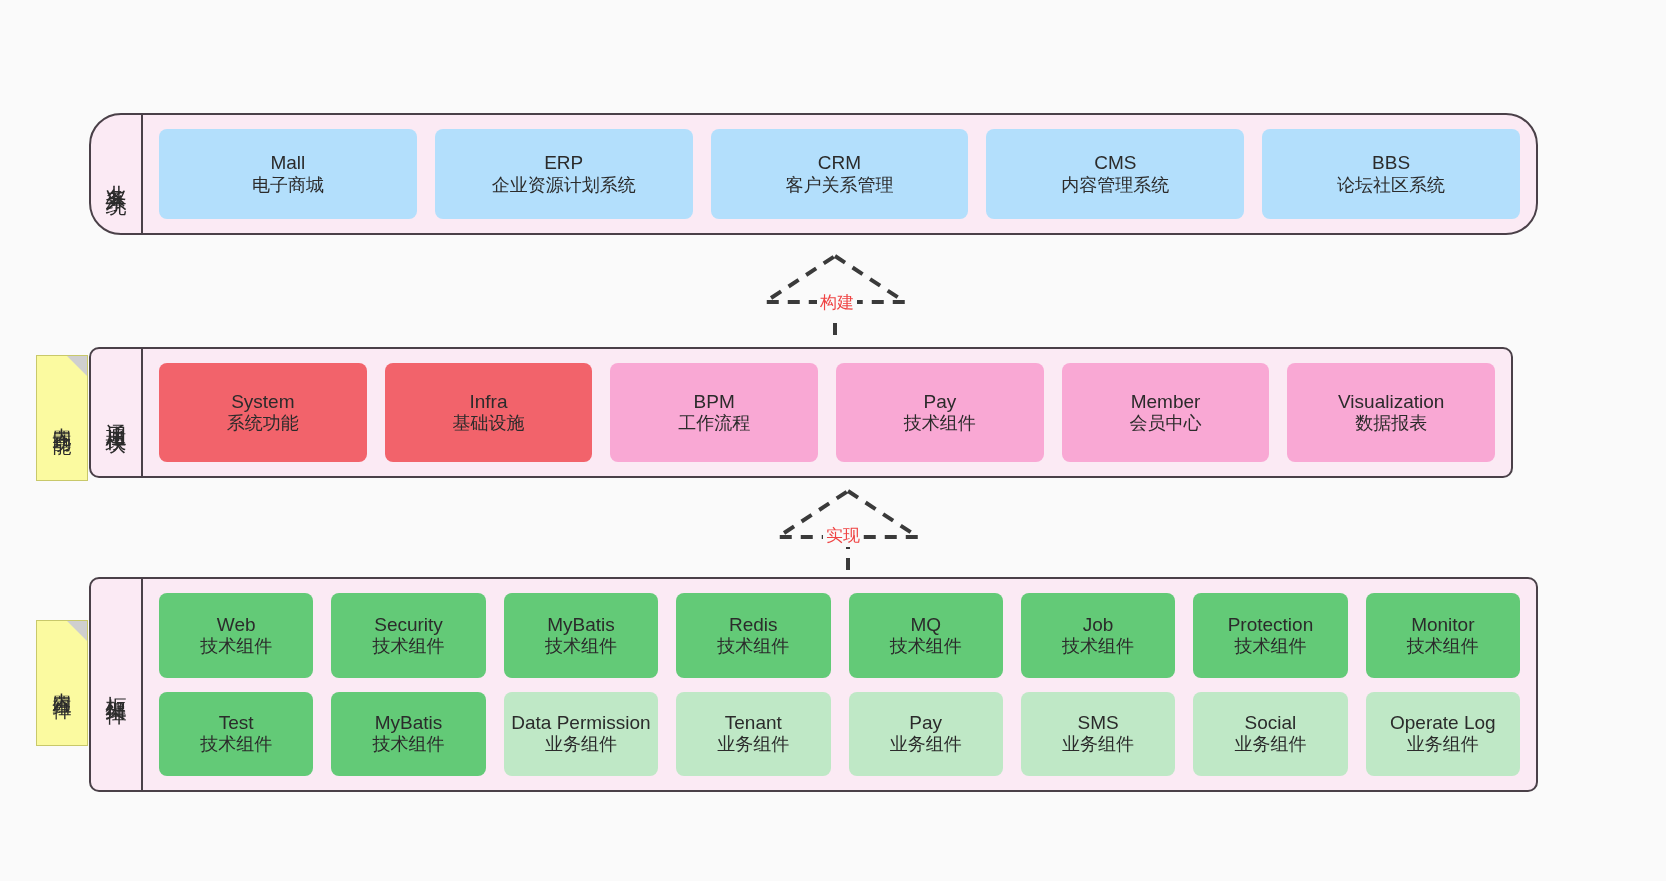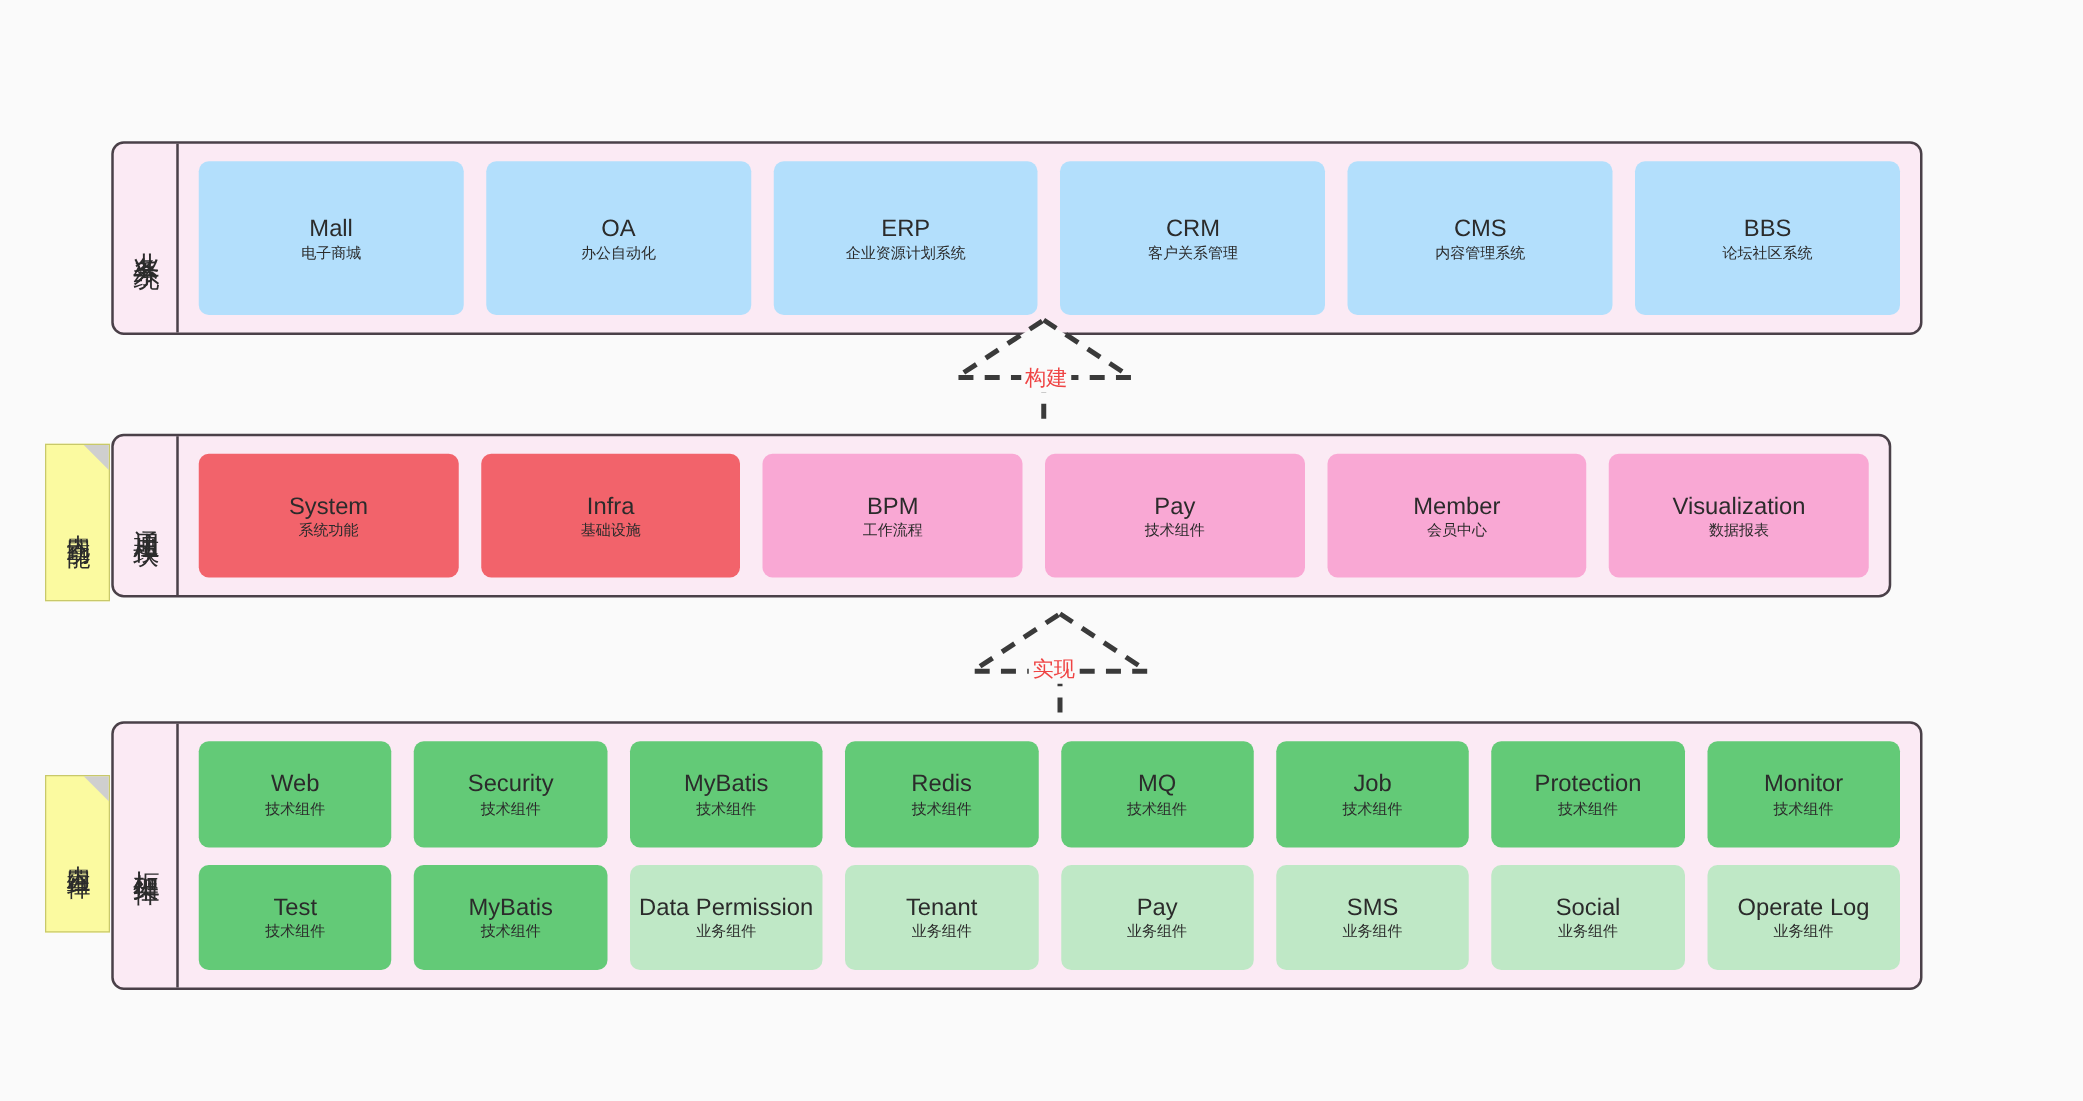--- a/index.html
+++ b/index.html
@@ -72,33 +72,33 @@
     text-align: center;
     line-height: 1.22;
     box-sizing: border-box;
     padding: 4px 6px;
   }
   .node .n-title {
     font-size: 19px;
     color: #2b2b2b;
   }
   .node .n-sub {
-    font-size: 12px;
+    font-size: 18px;
     color: #2b2b2b;
   }
 
   
   .c-blue        { background: #b3dffc; }
   .c-red         { background: #f2636b; }
   .c-pink        { background: #f9a8d4; }
   .c-green       { background: #63ca77; }
   .c-lightgreen  { background: #bfe8c6; }
 
   
-  #layer-business  { left: 89px;  top: 113px; width: 1449px; height: 155px; }
+  #layer-business  { left: 89px;  top: 113px; width: 1449px; height: 122px; border-radius: 32px; }
   #layer-common    { left: 89px;  top: 347px; width: 1424px; height: 131px; }
   #layer-framework { left: 89px;  top: 577px; width: 1449px; height: 215px; }
 
   
   .note {
     position: absolute;
     width: 52px;
     background: #fbfaa0;
     border: 1px solid #c8c86a;
     box-sizing: border-box;
@@ -153,24 +153,20 @@
   <div class="layer-label">
     <span class="vtext">业务系统</span>
   </div>
   <div class="nodes">
     <div class="node-row">
       <div class="node c-blue">
         <span class="n-title">Mall</span>
         <span class="n-sub">电子商城</span>
       </div>
       <div class="node c-blue">
-        <span class="n-title">OA</span>
-        <span class="n-sub">办公自动化</span>
-      </div>
-      <div class="node c-blue">
         <span class="n-title">ERP</span>
         <span class="n-sub">企业资源计划系统</span>
       </div>
       <div class="node c-blue">
         <span class="n-title">CRM</span>
         <span class="n-sub">客户关系管理</span>
       </div>
       <div class="node c-blue">
         <span class="n-title">CMS</span>
         <span class="n-sub">内容管理系统</span>

